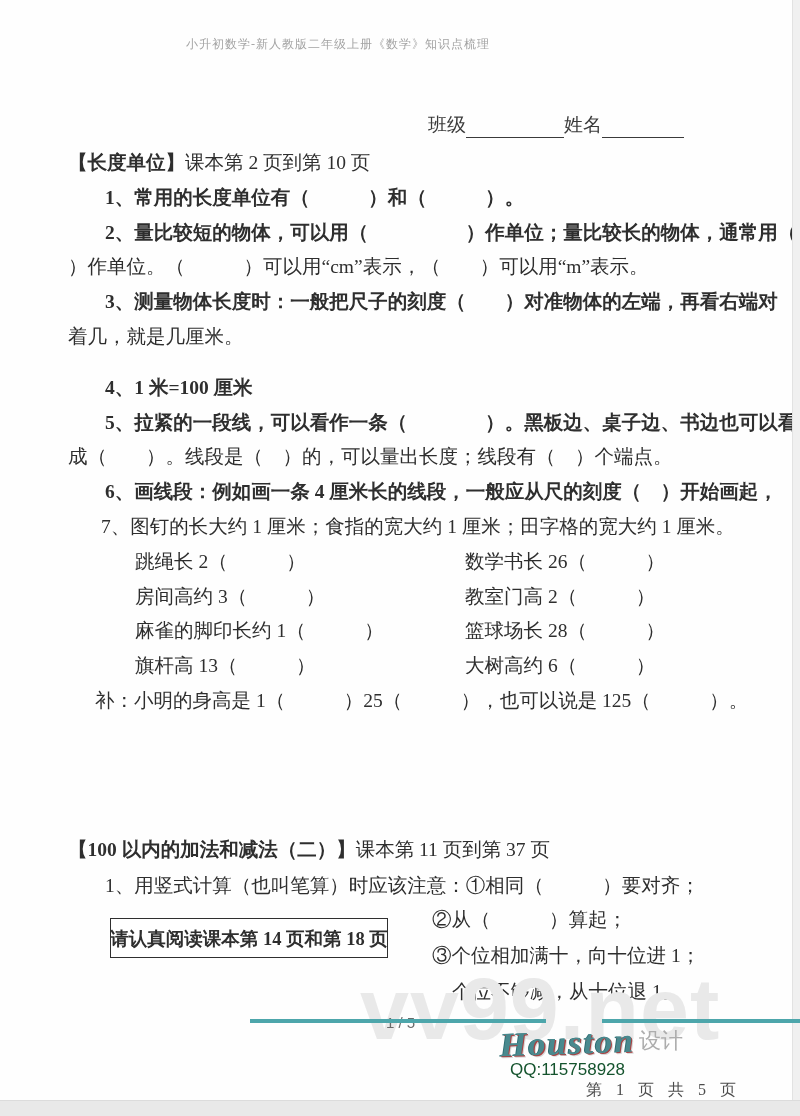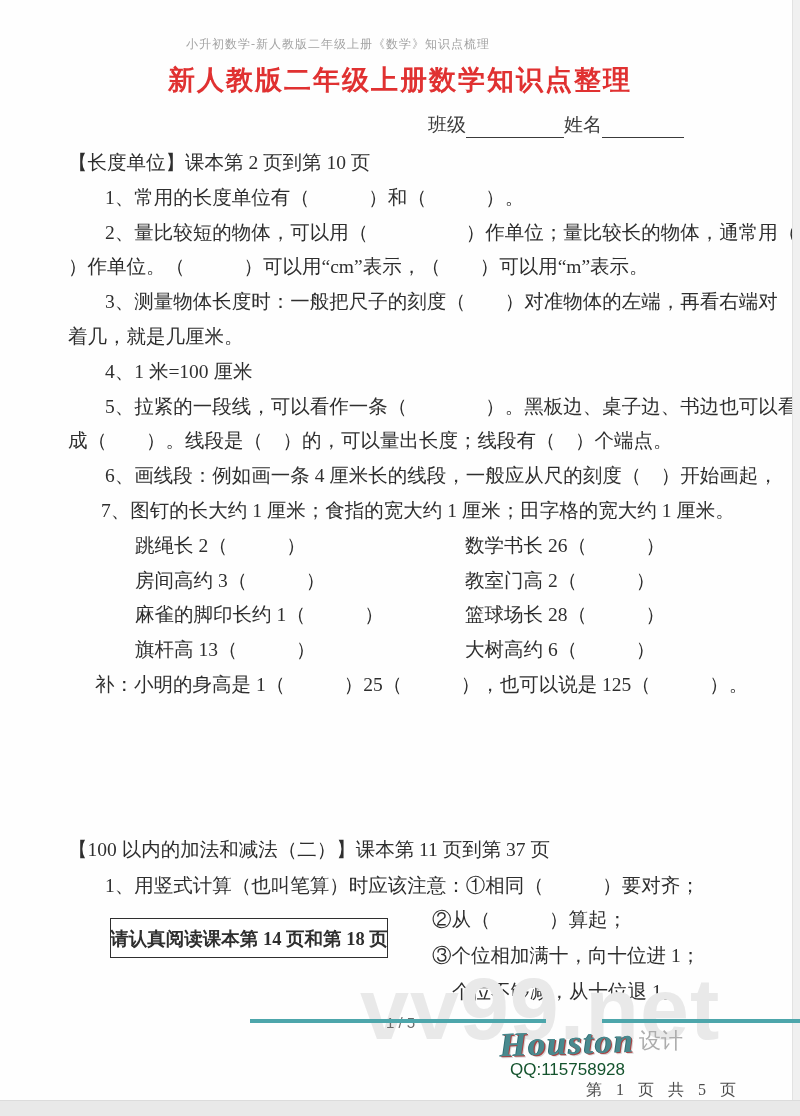--- a/index.html
+++ b/index.html
@@ -14,25 +14,25 @@
     font-size:12px;color:#a3a3a3;letter-spacing:1px;}
   .doc-title{position:absolute;top:62px;left:0;width:800px;text-align:center;
     font-size:27px;font-weight:bold;color:#e03131;letter-spacing:2px;}
   .class-line{position:absolute;top:112px;left:428px;font-size:19px;color:#3a3a3a;}
   .blank-line{display:inline-block;border-bottom:1.5px solid #3a3a3a;height:20px;vertical-align:bottom;}
   .blank-class{width:98px;}
   .blank-name{width:82px;}
 
   .body1{position:absolute;top:146px;left:68px;width:690px;font-size:19.5px;line-height:34.8px;}
   .bline{height:34.8px;white-space:nowrap;position:relative;}
-  .ind{padding-left:37px;}
+  .ind{padding-left:37px;font-weight:bold;}
   .cont{padding-left:0;}
   .ind7{padding-left:33px;}
   .sup{padding-left:27px;}
-  .bold{font-weight:normal;}
+  .bold{font-weight:bold;margin-top:16px;}
   .row-left1{padding-left:37px;}
   .row-left2{padding-left:67px;}
   .row-right{position:absolute;left:397px;top:0;}
 
   .sec2-head{position:absolute;top:836px;left:68px;font-size:19.5px;white-space:nowrap;}
   .sec2-line1{position:absolute;top:872px;left:105px;font-size:19.5px;white-space:nowrap;}
   .note{position:absolute;font-size:19.5px;white-space:nowrap;}
   .note2{top:906px;left:432px;}
   .note3{top:942px;left:432px;}
   .note4{top:978px;left:452px;}
@@ -55,21 +55,20 @@
   .qq-line{position:absolute;top:1060px;left:510px;font-size:17px;color:#14532d;z-index:4;
     font-family:"Liberation Sans","DejaVu Sans",sans-serif;}
   .page-label{position:absolute;top:1080px;left:586px;font-size:16px;color:#4c4c4c;z-index:4;letter-spacing:5px;}
 </style>
 </head>
 <body>
 
 <div class="page">
 
   <div class="header-note">小升初数学-新人教版二年级上册《数学》知识点梳理</div>
-  <div class="doc-title">新人教版二年级上册数学知识点整理</div>
 
   <div class="class-line">
     <span>班级</span><span class="blank-line blank-class"></span><span>姓名</span><span class="blank-line blank-name"></span>
   </div>
 
   <div class="body1">
     <div class="bline">
       <span class="bold">【长度单位】</span><span>课本第 2 页到第 10 页</span>
     </div>
     <div class="bline ind">1、常用的长度单位有（　　　）和（　　　）。</div>

